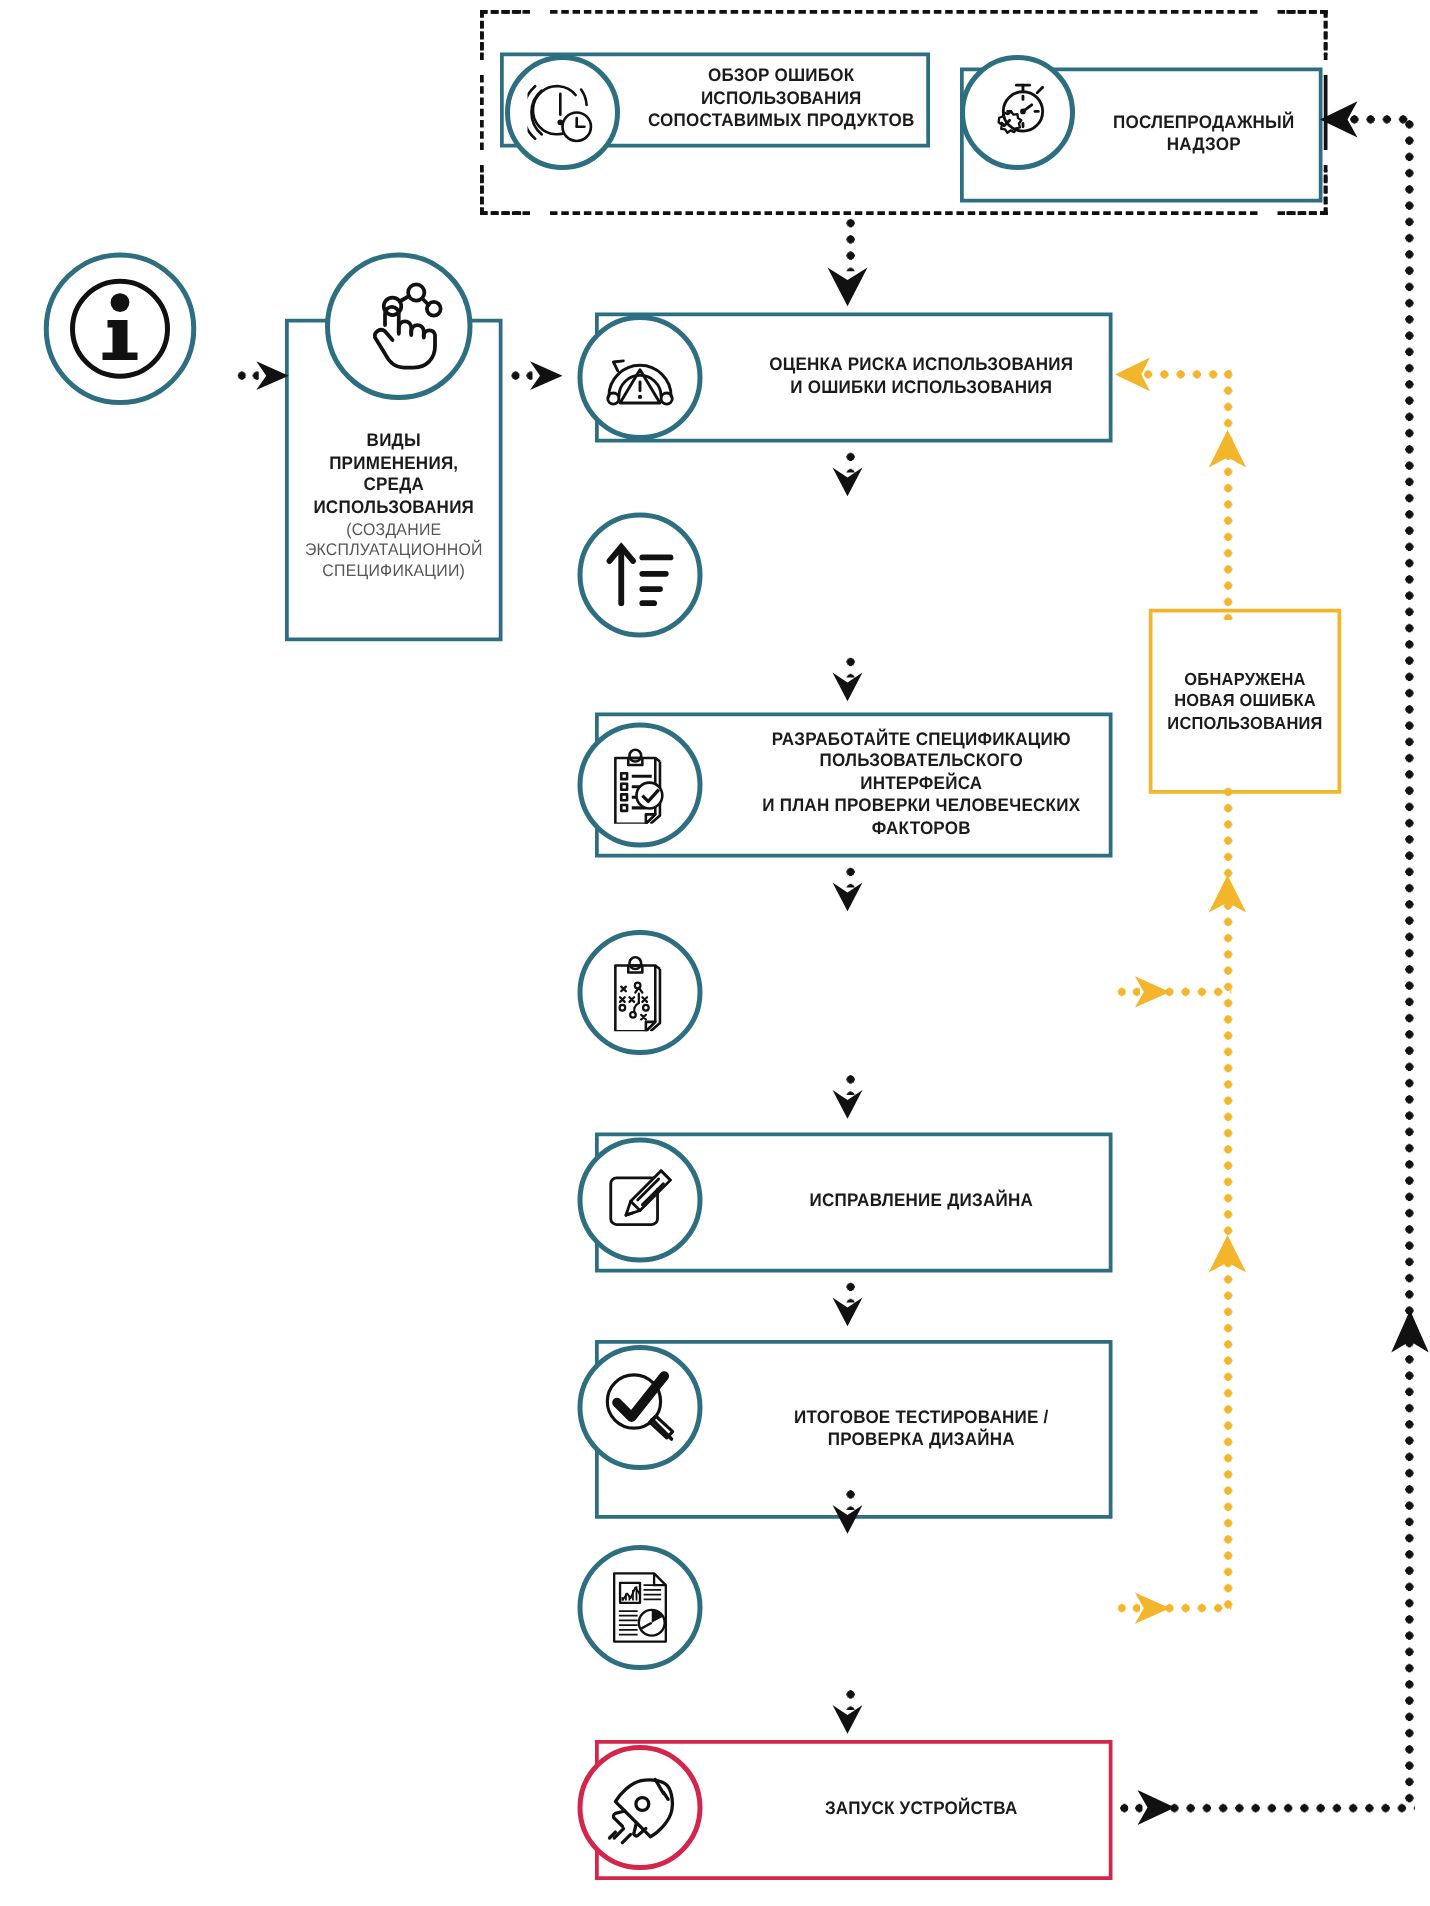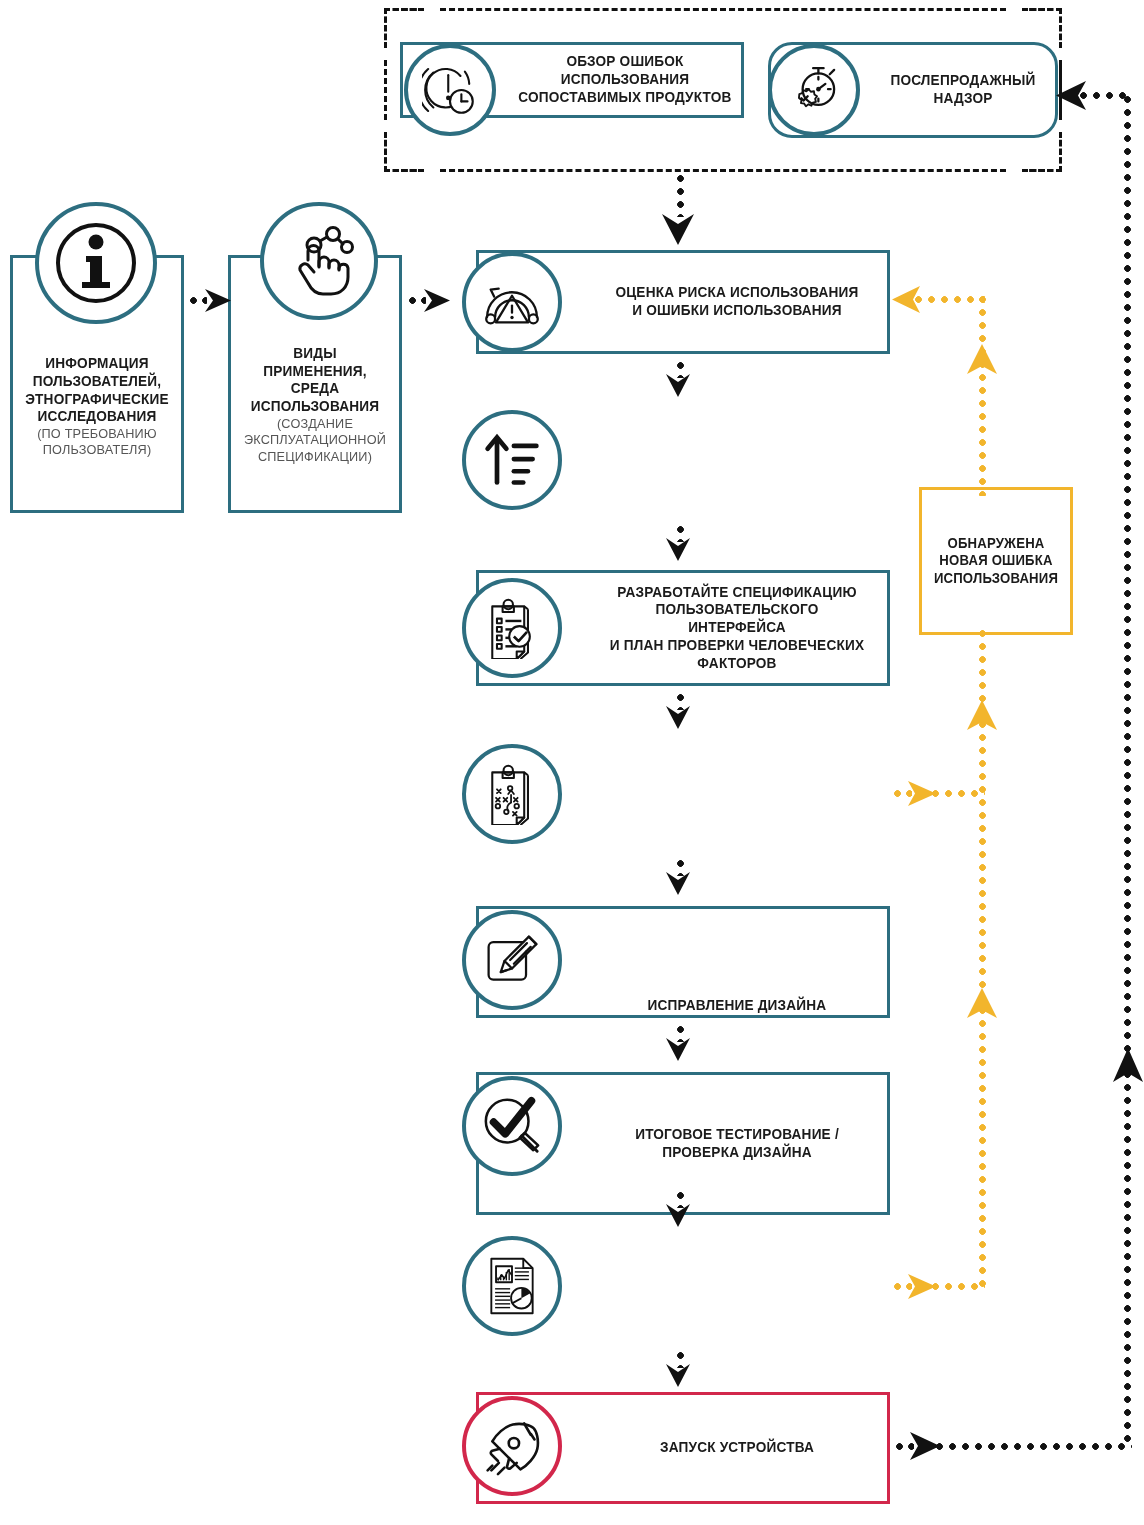--- a/index.html
+++ b/index.html
@@ -143,21 +143,21 @@
       <path d="M7 8 A32 32 0 0 0 7 56" stroke-width="2.4"></path>
       <path d="M49 11 A26 26 0 0 1 54 25" stroke-width="2.4"></path>
       <line x1="30" y1="15" x2="30" y2="34"></line>
       <circle cx="30" cy="41" r="2.6" fill="#111" stroke="none"></circle>
       <circle cx="45" cy="45" r="13" fill="#fff"></circle>
       <line x1="45" y1="37" x2="45" y2="45"></line>
       <line x1="45" y1="45" x2="52" y2="45"></line>
     </svg>
   </div>
 
-  <div class="node" style="left:768px; top:42px; width:290px; height:96px;border-radius:24px;">
+  <div class="node" style="left:768px; top:54px; width:290px; height:108px;">
     <div class="label" style="margin-left:102px; width:180px;">
       <span>ПОСЛЕПРОДАЖНЫЙ</span><br>
       <span>НАДЗОР</span>
     </div>
   </div>
   <div class="badge" style="left:768px; top:44px; width:92px; height:92px;">
     <svg width="56" height="56" viewBox="0 0 64 64" fill="none" stroke="#111" stroke-width="2.6" stroke-linecap="round" stroke-linejoin="round">
       <circle cx="37" cy="31" r="18"></circle>
       <line x1="31" y1="7" x2="43" y2="7"></line>
       <line x1="37" y1="7" x2="37" y2="13"></line>
@@ -166,30 +166,20 @@
       <circle cx="37" cy="31" r="2.6" fill="#111" stroke="none"></circle>
       <line x1="37" y1="17" x2="37" y2="20"></line>
         <line x1="37" y1="42" x2="37" y2="45"></line>
       <line x1="23" y1="31" x2="26" y2="31"></line>
         <line x1="48" y1="31" x2="51" y2="31"></line>
       <path d="M17 38 l4 -1.4 1.6 -4.3 4.2 1.7 3.4 -2.9 2.8 3.5 4.4 -0.7 0.6 4.4 3.7 2.5 -2.6 3.6 1 4.4 -4.3 1.1 -1.9 4.1 -4.1 -1.9 -3.6 2.6 -2.5 -3.7 -4.4 -0.6 0.7 -4.4 -3.5 -2.8 z" transform="translate(-2,4) scale(0.82) translate(4,2)"></path>
       <path d="M17.5 41.5 l2.4 2.6 4.9 -5"></path>
     </svg>
   </div>
 
-  <div class="node tall" style="left:10px; top:255px;">
-    <div class="label">
-      <span>ИНФОРМАЦИЯ</span><br>
-      <span>ПОЛЬЗОВАТЕЛЕЙ,</span><br>
-      <span>ЭТНОГРАФИЧЕСКИЕ</span><br>
-      <span>ИССЛЕДОВАНИЯ</span>
-      <span class="sub">(ПО ТРЕБОВАНИЮ</span>
-      <span class="sub">ПОЛЬЗОВАТЕЛЯ)</span>
-    </div>
-  </div>
   <div class="badge" style="left:35px; top:202px; width:122px; height:122px;">
     <svg width="96" height="96" viewBox="0 0 96 96" fill="none">
       <circle cx="48" cy="48" r="38" stroke="#111" stroke-width="4"></circle>
       <circle cx="48" cy="27" r="7.5" fill="#111"></circle>
       <path d="M38 41 h16 v26 h8 v6 H34 v-6 h8 V47 h-4 z" fill="#111"></path>
     </svg>
   </div>
 
   <div class="node tall" style="left:228px; top:255px;">
     <div class="label" style="margin-top:42px;">
@@ -319,21 +309,21 @@
         <path d="M25 33 l3 -4 3 4" fill="none"></path>
         <path d="M28 42 c-4 2 -5 6 -3 9" fill="none"></path>
       </g>
     </svg>
   </div>
   <div class="dot-v black" style="left:677px; top:860px; height:16px;"></div>
   <svg class="tip" style="left:665px; top:870px;" width="26" height="26" viewBox="0 0 26 26">
     <path d="M1 2 L13 10 L25 2 L13 25 Z" fill="#111"></path>
   </svg>
 
-  <div class="node mainrow" style="top:906px; height:112px;align-items:flex-end;">
+  <div class="node mainrow" style="top:906px; height:112px;">
     <div class="label">
       <span>ИСПРАВЛЕНИЕ ДИЗАЙНА</span>
     </div>
   </div>
   <div class="badge" style="left:462px; top:910px; width:100px; height:100px;">
     <svg width="60" height="58" viewBox="0 0 64 62" fill="none" stroke="#111" stroke-width="2.4" stroke-linejoin="round" stroke-linecap="round">
       <path d="M44 12 H12 a5 5 0 0 0 -5 5 v30 a5 5 0 0 0 5 5 h30 a5 5 0 0 0 5 -5 V22"></path>
       <path d="M20 44 l4 -12 26 -26 8 8 -26 26 z"></path>
       <path d="M50 6 l8 8"></path>
       <path d="M24 32 l8 8"></path>

